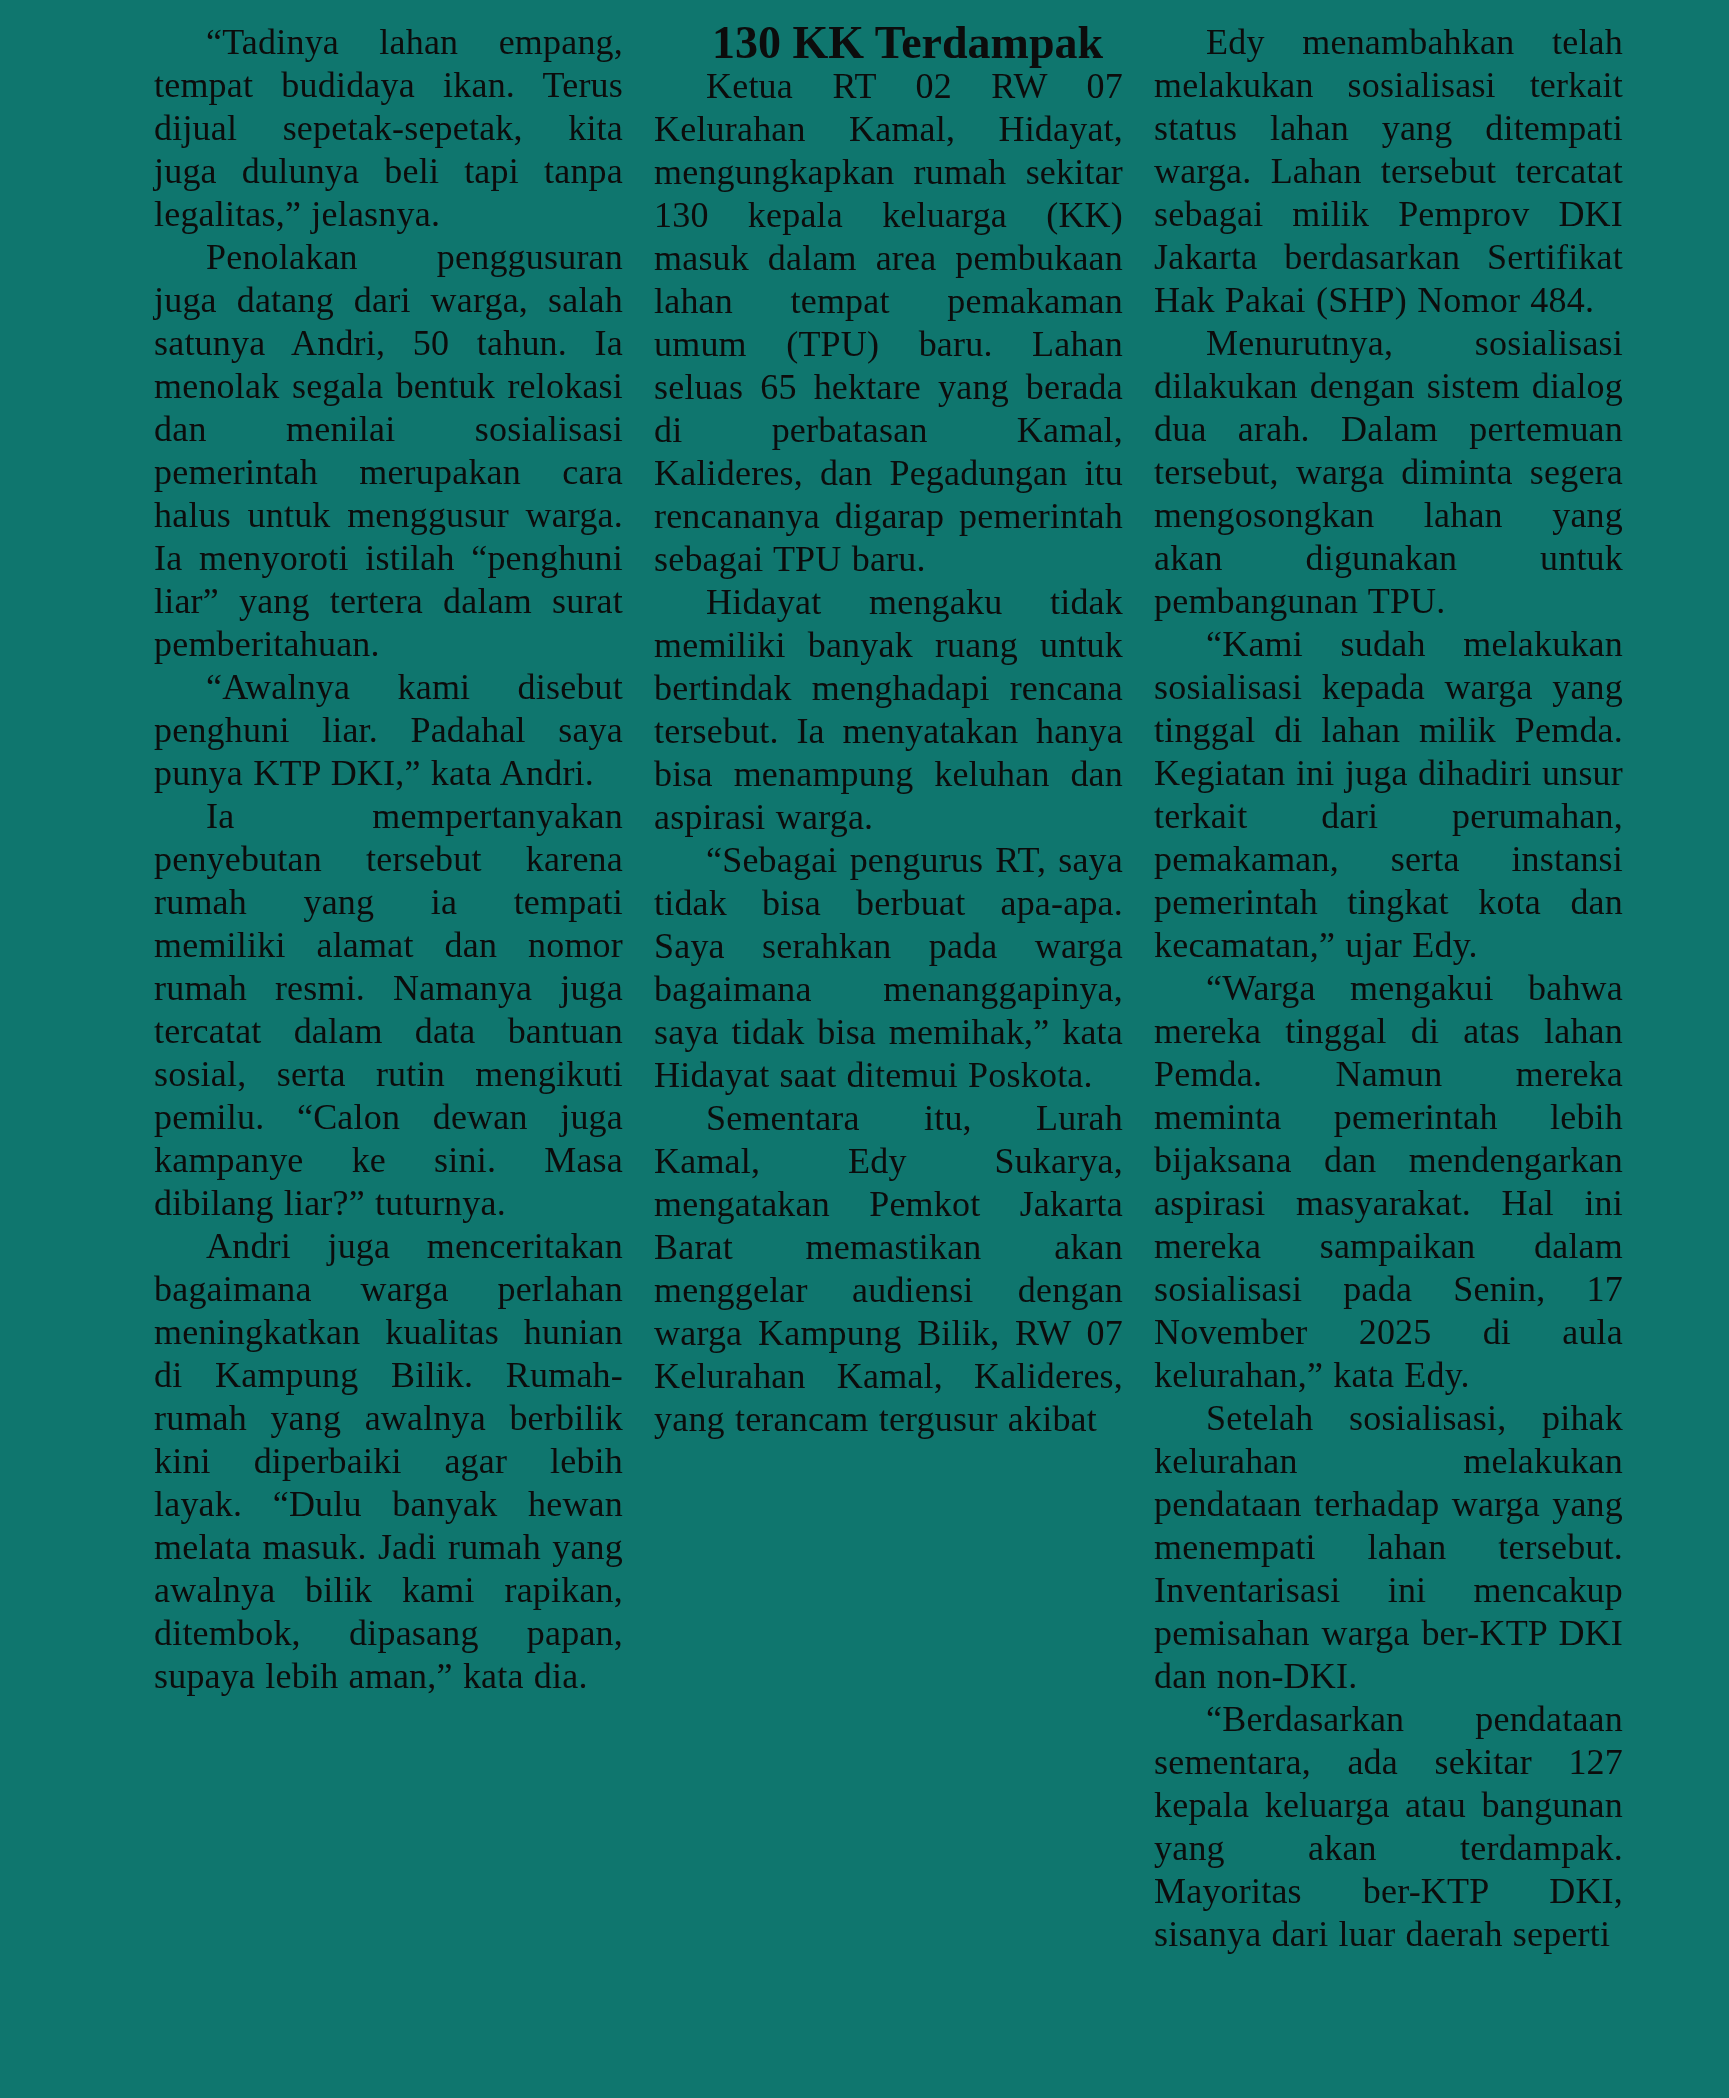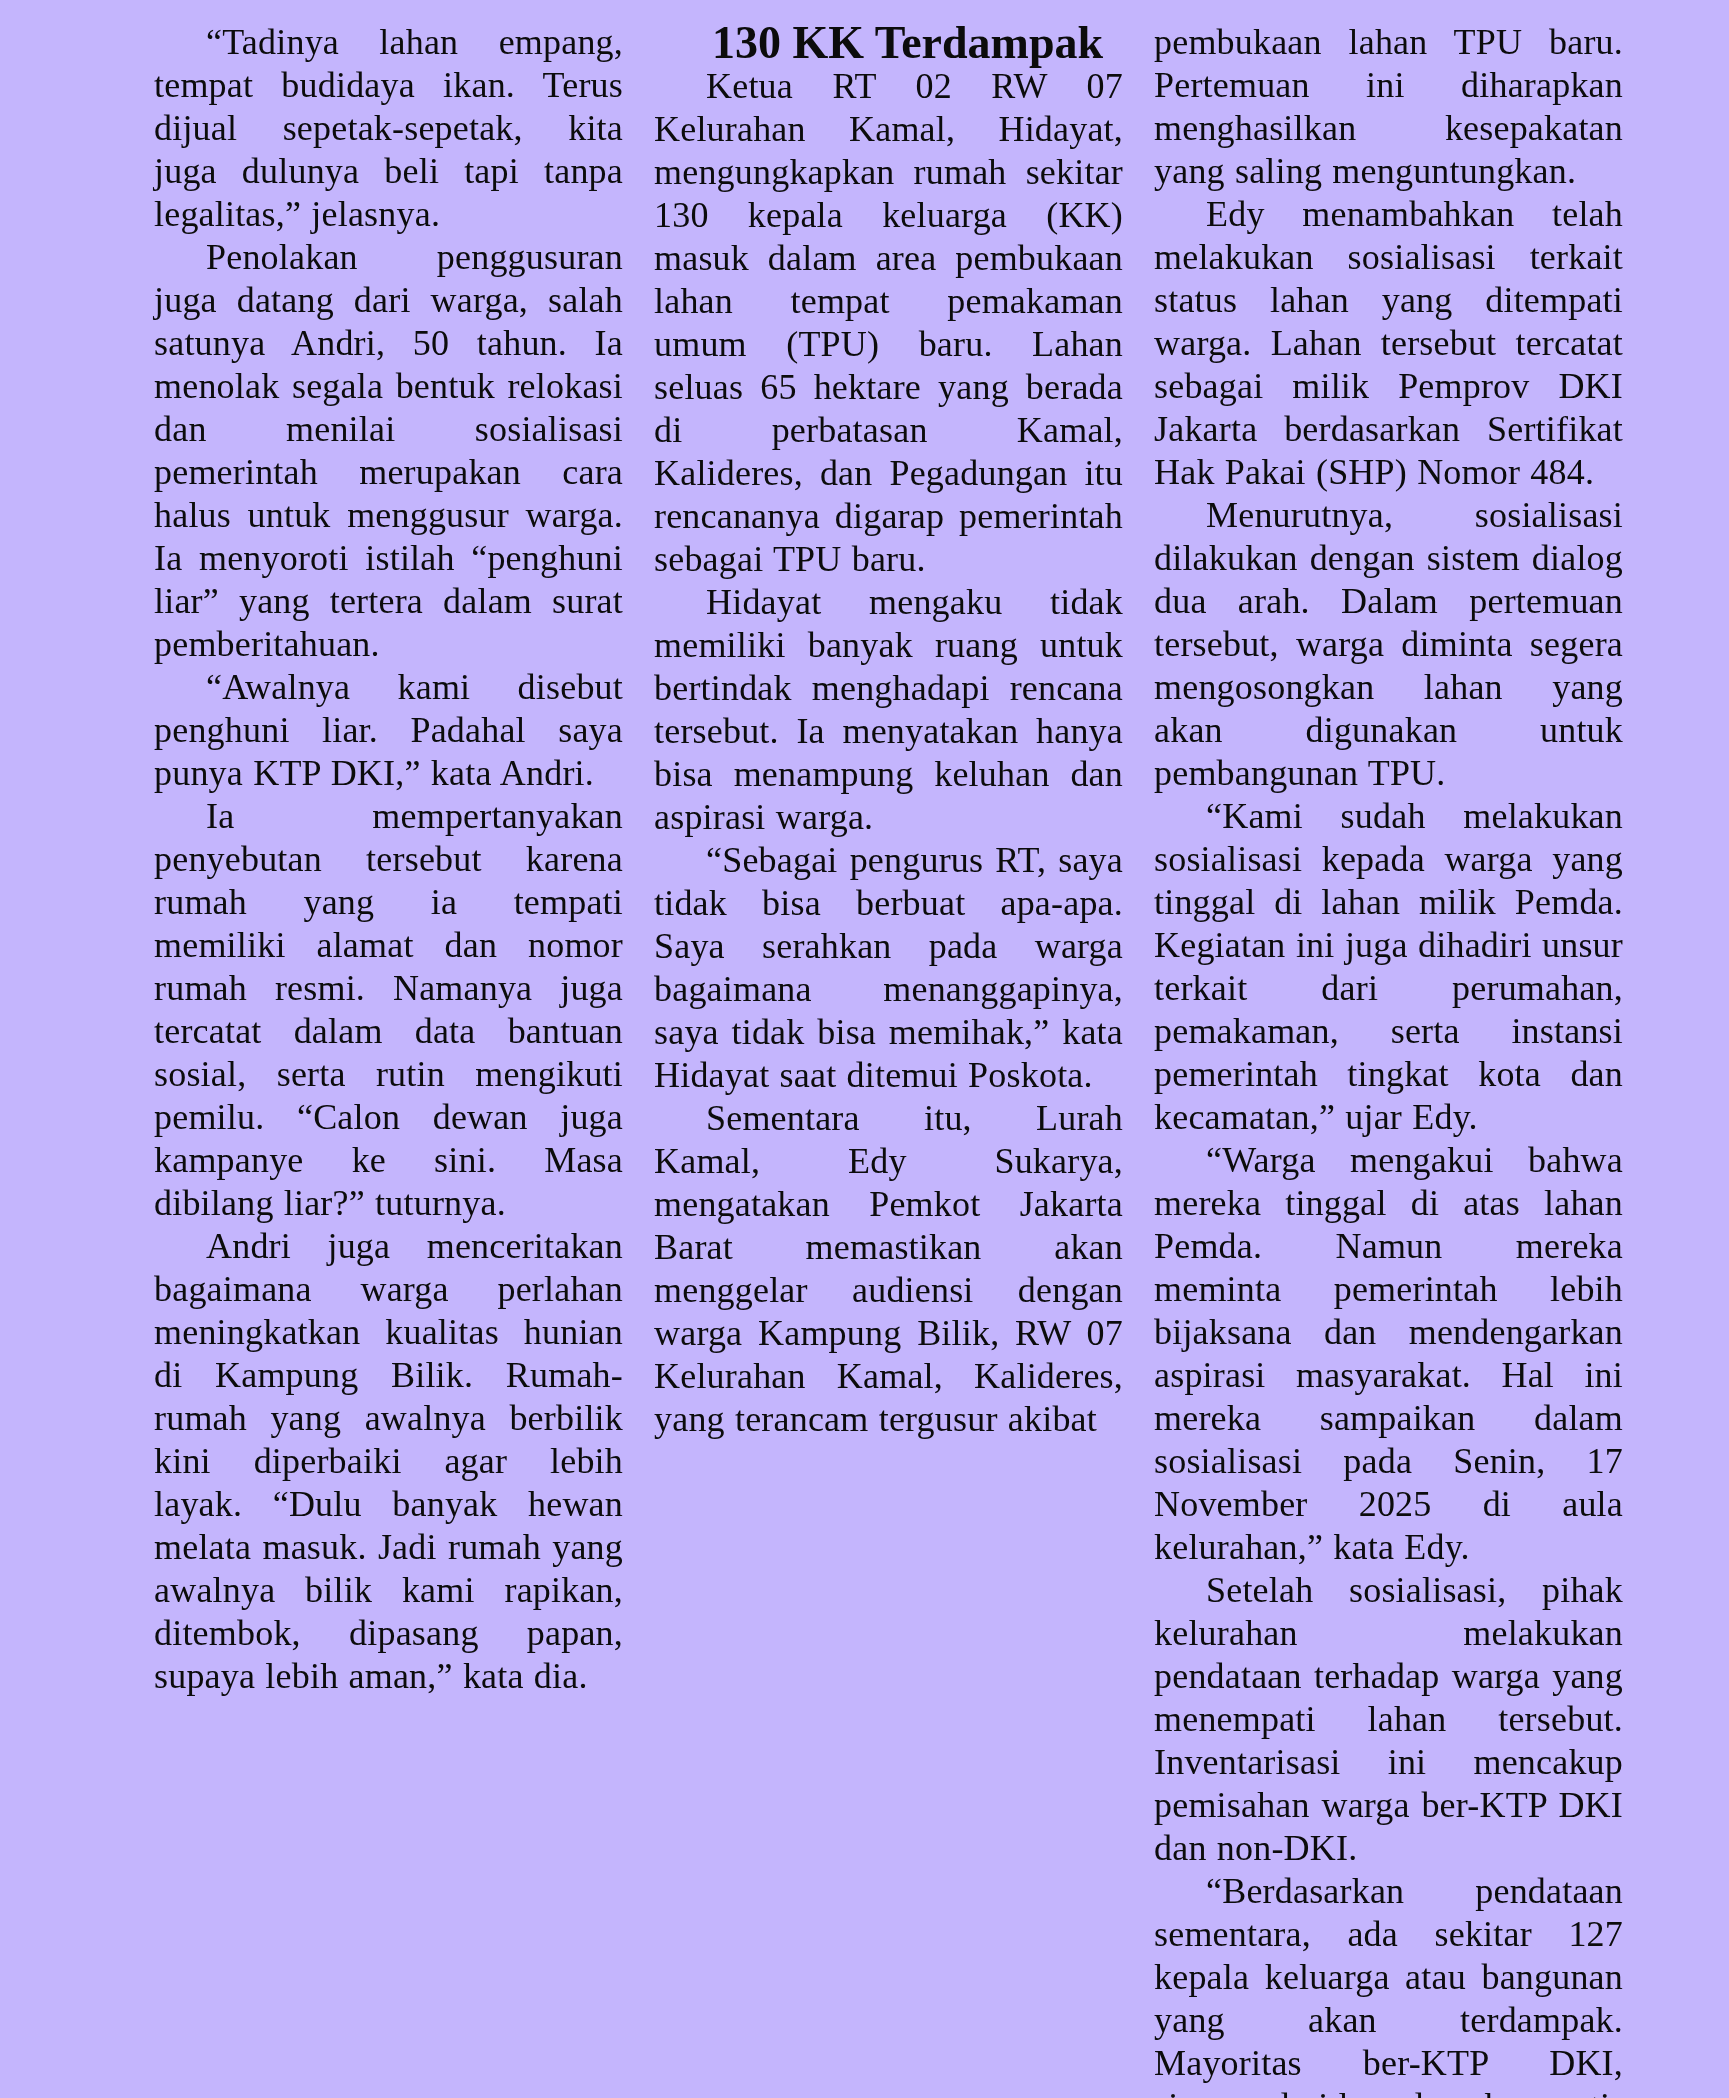--- a/index.html
+++ b/index.html
@@ -12,21 +12,21 @@
     height: 2098px;
     font-family: "Liberation Serif", "DejaVu Serif", serif;
     color: #0c0c0c;
     overflow: hidden;
   }
   .page {
     box-sizing: border-box;
     width: 1729px;
     height: 2098px;
     padding: 21px 106px 19px 154px;
-    background: #c4b5fd;
+    background: #0f766e;
   }
   .cols {
     display: flex;
     gap: 31px;
     align-items: flex-start;
   }
   .col {
     flex: 0 0 469px;
     width: 469px;
   }
@@ -76,21 +76,20 @@
 
     <div class="col">
       <h3 class="headline">130 KK Terdampak</h3>
       <p class="para">Ketua RT 02 RW 07 Kelurahan Kamal, Hidayat, mengungkapkan rumah sekitar 130 kepala keluarga (KK) masuk dalam area pembukaan lahan tempat pemakaman umum (TPU) baru. Lahan seluas 65 hektare yang berada di perbatasan Kamal, Kalideres, dan Pegadungan itu rencananya digarap pemerintah sebagai TPU baru.</p>
       <p class="para">Hidayat mengaku tidak memiliki banyak ruang untuk bertindak menghadapi rencana tersebut. Ia menyatakan hanya bisa menampung keluhan dan aspirasi warga.</p>
       <p class="para">“Sebagai pengurus RT, saya tidak bisa berbuat apa-apa. Saya serahkan pada warga bagaimana menanggapinya, saya tidak bisa memihak,” kata Hidayat saat ditemui Poskota.</p>
       <p class="para">Sementara itu, Lurah Kamal, Edy Sukarya, mengatakan Pemkot Jakarta Barat memastikan akan menggelar audiensi dengan warga Kampung Bilik, RW 07 Kelurahan Kamal, Kalideres, yang terancam tergusur akibat</p>
     </div>
 
     <div class="col">
-      <p class="para cont">pembukaan lahan TPU baru. Pertemuan ini diharapkan menghasilkan kesepakatan yang saling menguntungkan.</p>
       <p class="para">Edy menambahkan telah melakukan sosialisasi terkait status lahan yang ditempati warga. Lahan tersebut tercatat sebagai milik Pemprov DKI Jakarta berdasarkan Sertifikat Hak Pakai (SHP) Nomor 484.</p>
       <p class="para">Menurutnya, sosialisasi dilakukan dengan sistem dialog dua arah. Dalam pertemuan tersebut, warga diminta segera mengosongkan lahan yang akan digunakan untuk pembangunan TPU.</p>
       <p class="para">“Kami sudah melakukan sosialisasi kepada warga yang tinggal di lahan milik Pemda. Kegiatan ini juga dihadiri unsur terkait dari perumahan, pemakaman, serta instansi pemerintah tingkat kota dan kecamatan,” ujar Edy.</p>
       <p class="para">“Warga mengakui bahwa mereka tinggal di atas lahan Pemda. Namun mereka meminta pemerintah lebih bijaksana dan mendengarkan aspirasi masyarakat. Hal ini mereka sampaikan dalam sosialisasi pada Senin, 17 November 2025 di aula kelurahan,” kata Edy.</p>
       <p class="para">Setelah sosialisasi, pihak kelurahan melakukan pendataan terhadap warga yang menempati lahan tersebut. Inventarisasi ini mencakup pemisahan warga ber-KTP DKI dan non-DKI.</p>
       <p class="para">“Berdasarkan pendataan sementara, ada sekitar 127 kepala keluarga atau bangunan yang akan terdampak. Mayoritas ber-KTP DKI, sisanya dari luar daerah seperti</p>
     </div>
 
   </div>
 </div>

